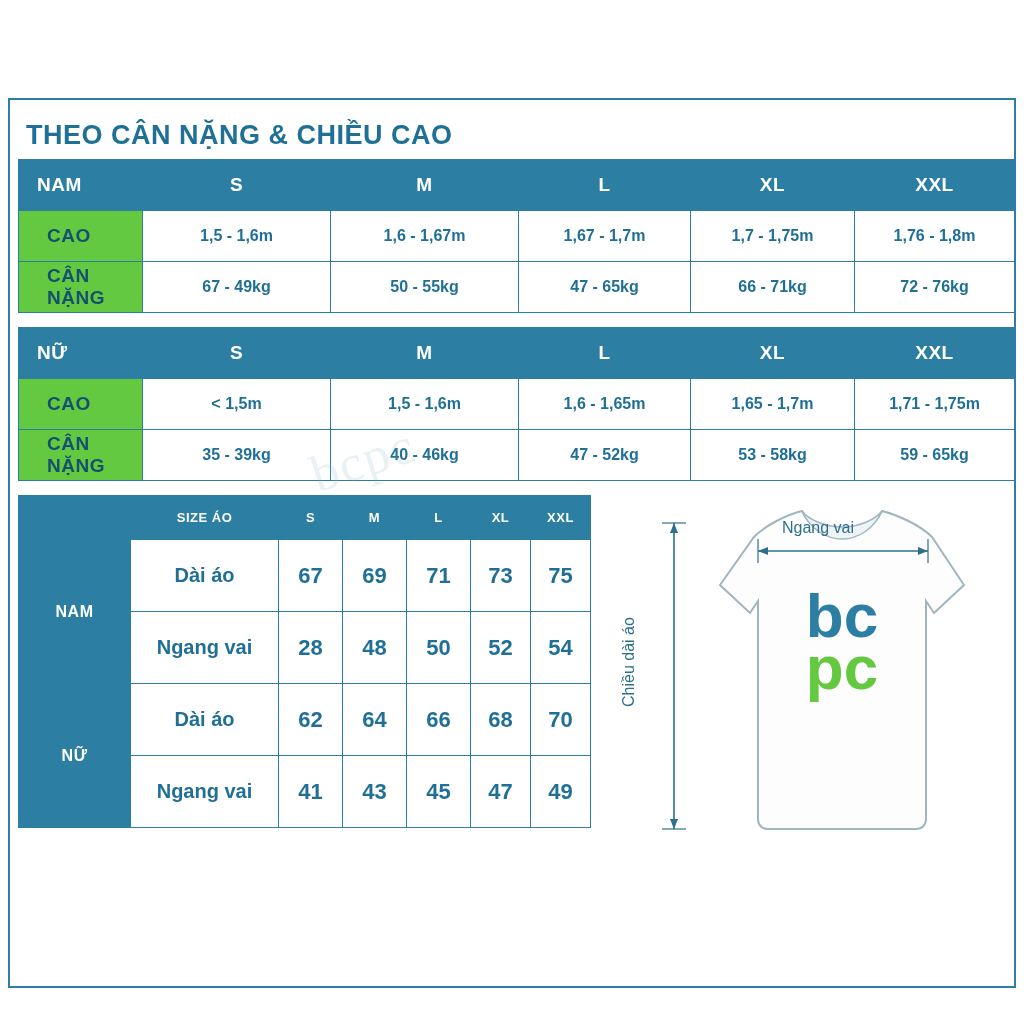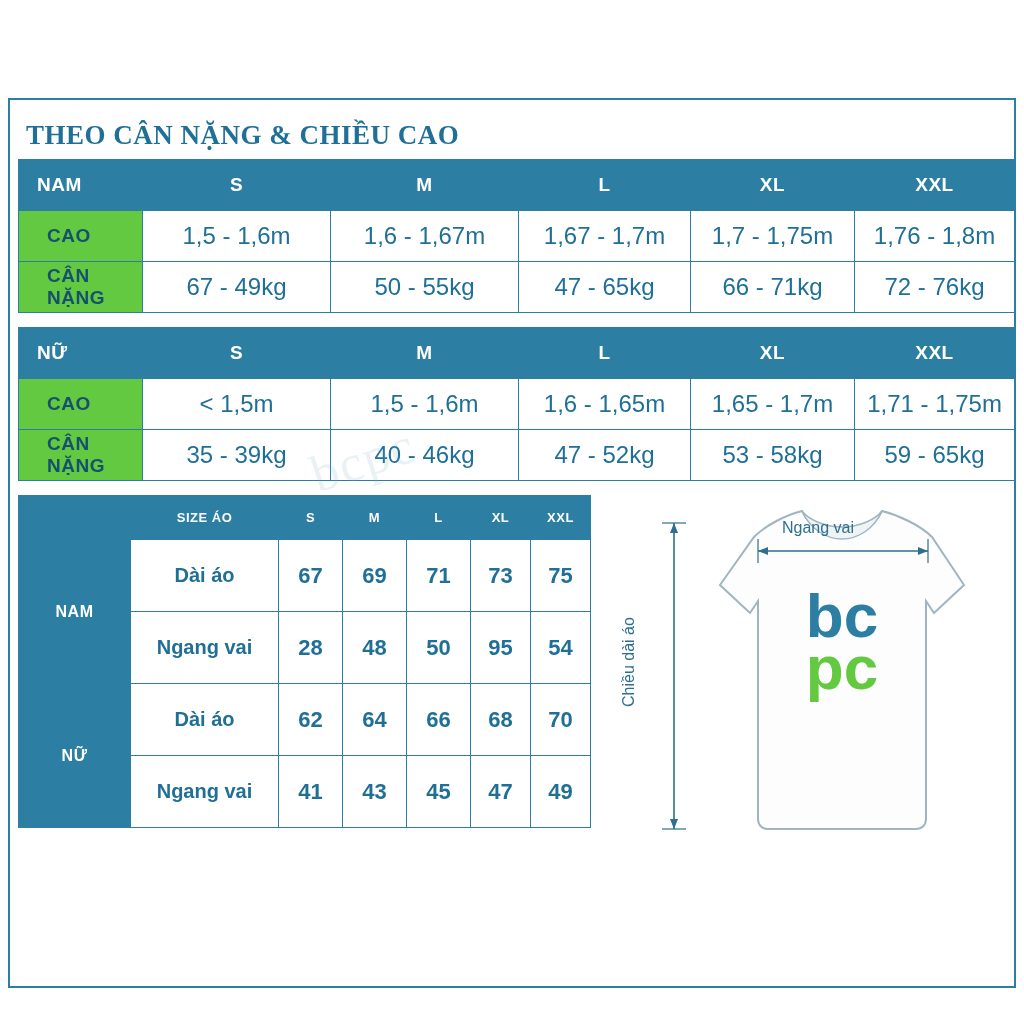--- a/index.html
+++ b/index.html
@@ -28,21 +28,20 @@
     left: 0; top: 0; right: 0; bottom: 0;
     padding: 20px 8px 0 8px;
   }
 
   h2.section-title {
     margin: 0 0 8px 8px;
     font-size: 27px;
     font-weight: bold;
     letter-spacing: 0.5px;
     color: #1f6f96;
-    font-family: Liberation Serif, serif;
   }
   h2.section-title.second {
     margin-top: 14px;
   }
 
   table.sizetab {
     width: 996px;
     border-collapse: collapse;
     table-layout: fixed;
     margin: 0 0 14px 0;
@@ -74,21 +73,21 @@
   }
   table.sizetab td.greenlabel {
     background: #62c940;
     color: #15506e;
     font-weight: bold;
     text-align: left;
     padding-left: 28px;
     font-size: 19px;
     letter-spacing: 0.5px;
   }
-  table.sizetab td.val { font-size: 24px; }
+  table.sizetab td.val { font-size: 16px; font-weight: bold; }
 
   
   col.c-label { width: 124px; }
   col.c-s  { width: 188px; }
   col.c-m  { width: 188px; }
   col.c-l  { width: 172px; }
   col.c-xl { width: 164px; }
   col.c-xxl{ width: 160px; }
 
   
@@ -289,21 +288,21 @@
               <td class="num">69</td>
               <td class="num">71</td>
               <td class="num">73</td>
               <td class="num">75</td>
             </tr>
             <tr>
               <td class="rowname">Ngang vai</td>
               <td class="num">28</td>
               <td class="num">48</td>
               <td class="num">50</td>
-              <td class="num">95</td>
+              <td class="num">52</td>
               <td class="num">54</td>
             </tr>
 
             <tr>
               <th class="gender" rowspan="2">NỮ</th>
               <td class="rowname">Dài áo</td>
               <td class="num">62</td>
               <td class="num">64</td>
               <td class="num">66</td>
               <td class="num">68</td>

